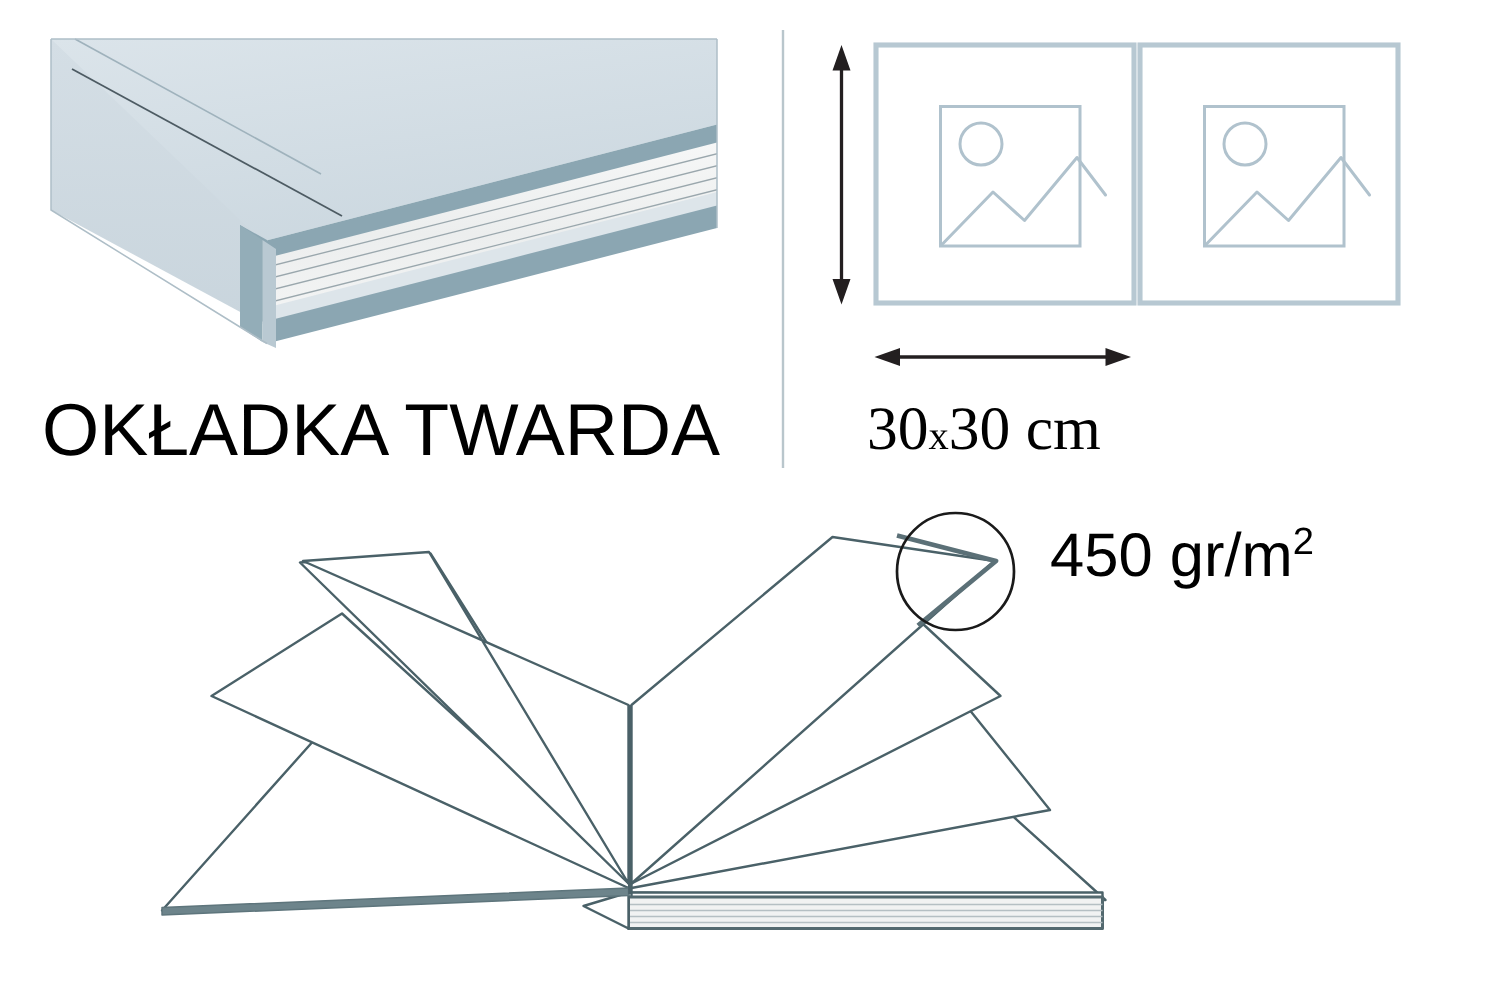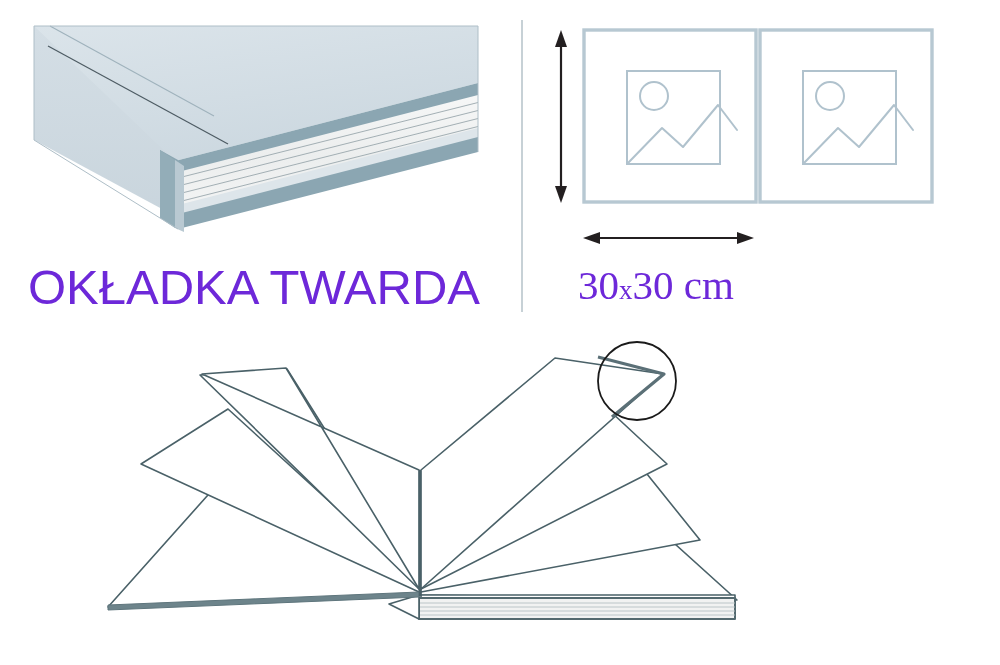--- a/index.html
+++ b/index.html
@@ -19,21 +19,21 @@
   }
   #canvas {
     position: absolute;
     inset: 0;
     width: 1000px;
     height: 665px;
     display: block;
   }
   .label {
     position: absolute;
-    color: #6d28d9;
+    color: #000000;
     white-space: nowrap;
     font-weight: 400;
     letter-spacing: 0px;
   }
   #hardcover-label {
     left: 28px;
     top: 263px;
     font-size: 49px;
     line-height: 1;
   }
@@ -191,14 +191,15 @@
 
       <circle cx="637" cy="381" r="39" fill="none" stroke="#1a1a1a" stroke-width="1.8"></circle>
 
     </g>
   </svg>
 
   <div class="label" id="hardcover-label">OKŁADKA TWARDA</div>
 
   <div class="label" id="size-label"><span>30</span><span class="xsep">x</span><span>30</span><span> cm</span></div>
 
+  <div class="label" id="weight-label"><span>450 gr/m</span><sup>2</sup></div>
 
 </div>
 
 </body></html>

